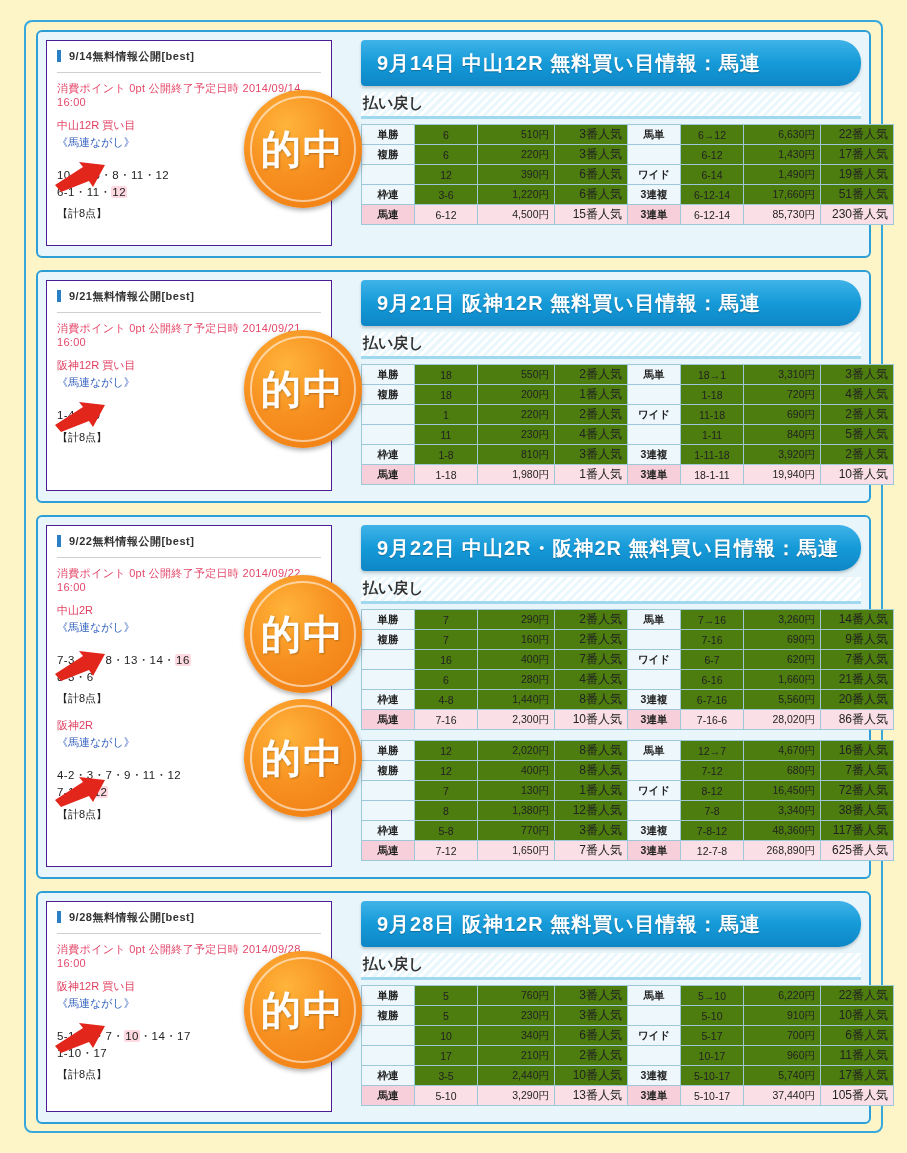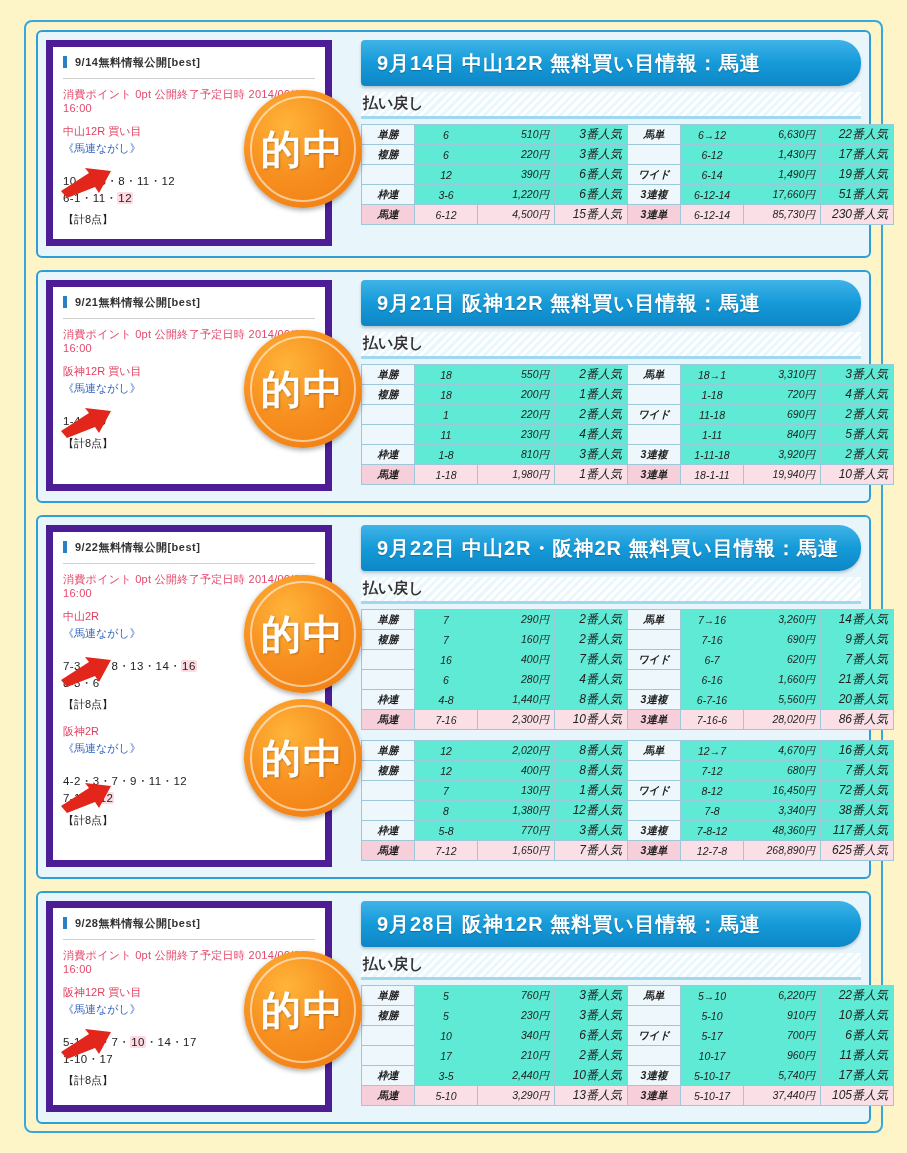--- a/index.html
+++ b/index.html
@@ -35,21 +35,21 @@
     margin-bottom:12px;
     padding:8px 8px 10px 8px;
     display:flex;
     gap:8px;
   }
   
   .leftcard{
     width:286px;
     flex:0 0 286px;
     background:#fff;
-    border:7px solid #4c1d95;
+    border:1px solid #4c1d95;
     box-sizing:border-box;
     padding:8px 10px 6px 10px;
     position:relative;
     min-height:206px;
   }
   .lc-title{
     font-size:11px;
     font-weight:bold;
     color:#333;
     letter-spacing:.5px;
@@ -124,23 +124,22 @@
     padding:2px 0 3px 2px;
     border-bottom:3px solid #9fd8ef;
     margin-bottom:5px;
     background:repeating-linear-gradient(135deg,#eaf7fd 0 3px,#ffffff 3px 6px);
   }
   table.pay{
     width:100%;
     border-collapse:collapse;
     table-layout:fixed;
     font-size:10.5px;
-    background:#5eead4;
+    background:#4d7c0f;
     margin-bottom:6px;
-    font-style:italic;
   }
   table.pay td{
     border:1px solid #9dc8da;
     height:19px;
     padding:0 5px;
     color:#222;
     white-space:nowrap;
     overflow:hidden;
   }
   .lbl{background:#eef7fb;text-align:center;font-weight:bold;width:42px;}

